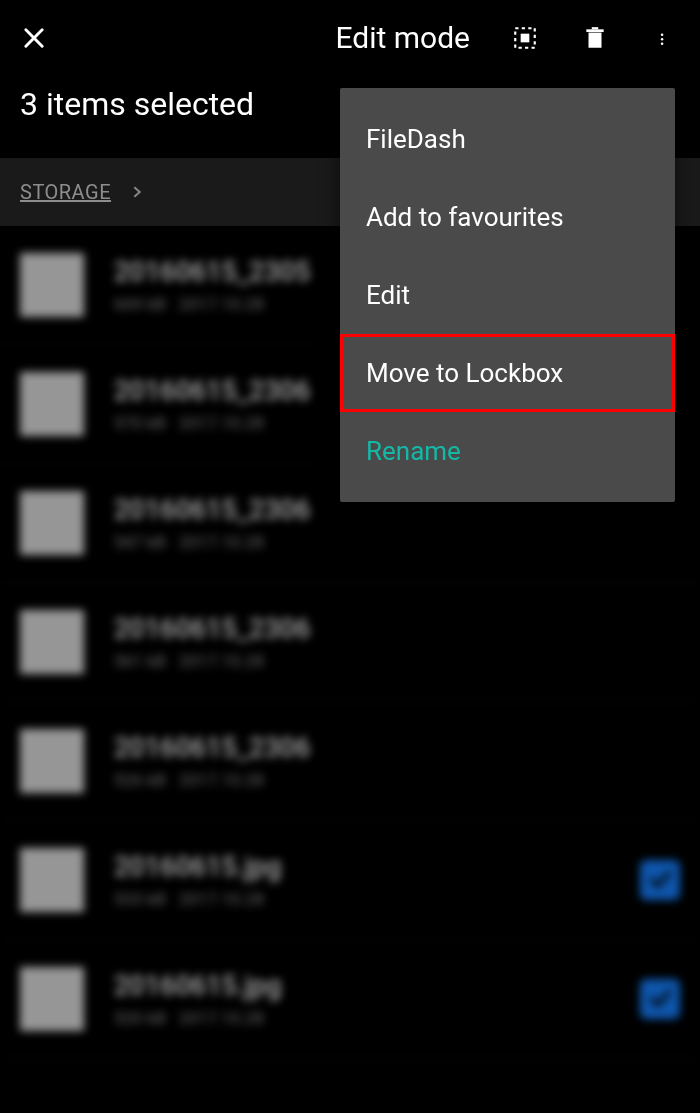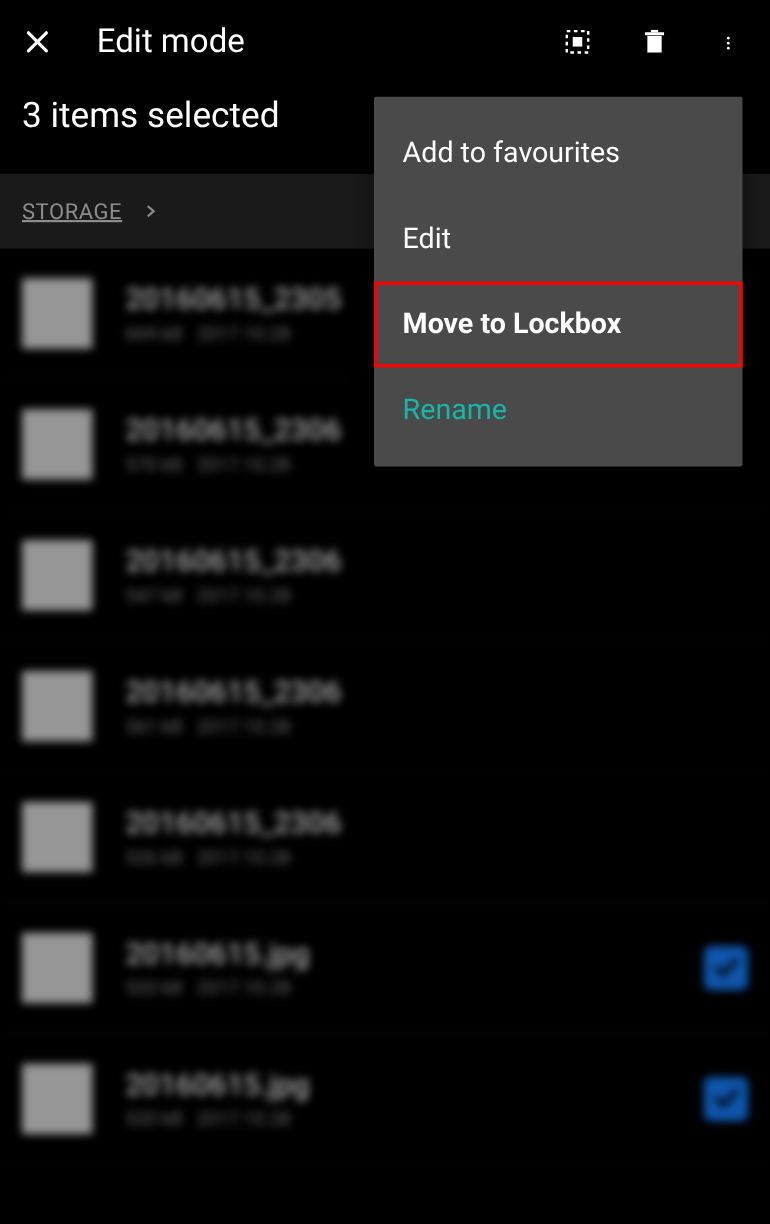--- a/index.html
+++ b/index.html
@@ -10,20 +10,21 @@
     font-family: -apple-system, BlinkMacSystemFont, "Segoe UI", Roboto, sans-serif;
     color: #fff;
     overflow: hidden;
     position: relative;
   }
   .toolbar {
     height: 75px;
     display: flex;
     align-items: center;
     padding: 0 20px;
+    text-align: right;
   }
   .toolbar .close-icon {
     width: 28px; height: 28px;
     margin-right: 40px;
     cursor: pointer;
   }
   .toolbar .title {
     font-size: 30px;
     font-weight: 400;
     flex: 1;
@@ -88,21 +89,20 @@
   .menu-item {
     padding: 24px 26px;
     font-size: 26px;
     cursor:pointer;
     color:#fff;
   }
   .menu-item.disabled { color:#14b8a6; }
   .menu-item.highlight {
     outline: 3px solid #ff0000;
     outline-offset:-3px;
-    font-weight:bold;
   }
   svg { display:block; }
 </style>
 </head>
 <body>
 
 <div class="toolbar">
   <div class="close-icon">
     <svg viewBox="0 0 24 24" width="28" height="28">
         <path d="M5 5 L19 19 M19 5 L5 19" stroke="#fff" stroke-width="2.5" stroke-linecap="round"></path>
@@ -217,17 +217,18 @@
     </div>
     <div class="check">
        <svg viewBox="0 0 24 24" width="28" height="28">
           <path d="M5 12l5 5L20 6" fill="none" stroke="#000" stroke-width="3.5" stroke-linecap="round" stroke-linejoin="round"></path>
         </svg>
     </div>
   </div>
   </div>
 
 <div class="menu" id="menu">
+    <div class="menu-item">FileDash</div>
     <div class="menu-item">Add to favourites</div>
     <div class="menu-item">Edit</div>
     <div class="menu-item highlight">Move to Lockbox</div>
     <div class="menu-item disabled">Rename</div>
   </div>
 
 </body></html>

